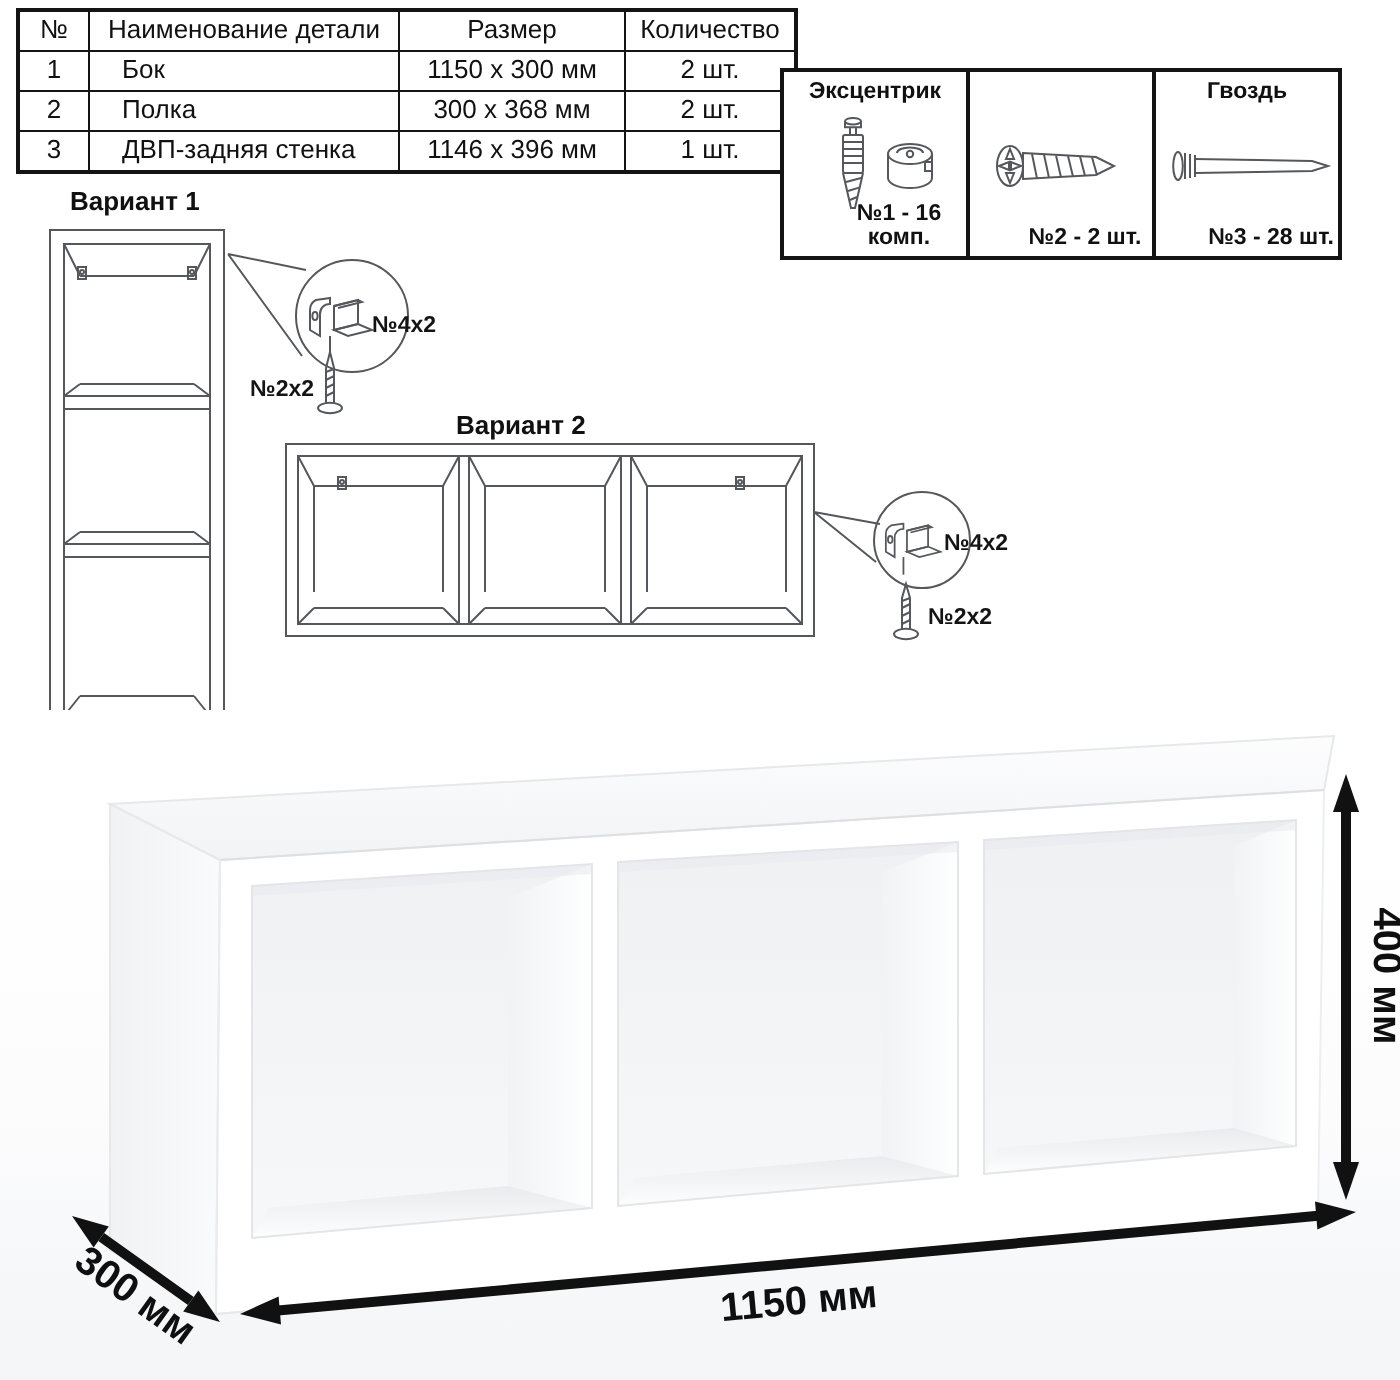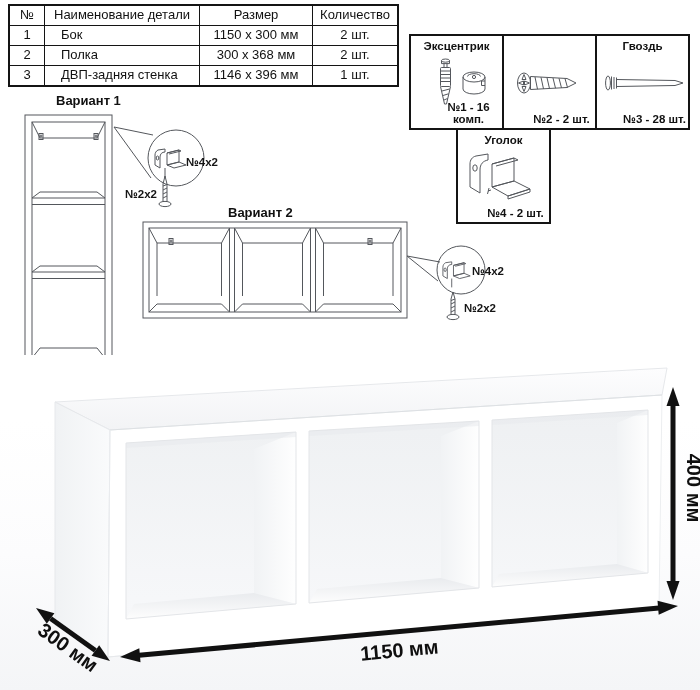--- a/index.html
+++ b/index.html
@@ -12,35 +12,35 @@
   table.parts th,table.parts td{border:1px solid #141414;height:17px;
     padding:1px 4px;text-align:center;font-weight:normal;white-space:nowrap;}
   table.parts .c-num{width:26px;}
   table.parts .c-name{width:146px;}
   table.parts .c-size{width:104px;}
   table.parts .c-qty{width:76px;}
   table.parts td.t-name{text-align:left;padding-left:16px;}
 
   
   .hw-row{position:absolute;display:flex;}
-  .hw-row1{left:409px;top:34px;}
+  .hw-row1{left:390px;top:34px;}
   .hw-row2{left:456px;top:128px;}
   .hw-cell{box-sizing:border-box;width:95px;height:96px;border:2px solid #141414;
     background:#fff;position:relative;margin-left:-2px;}
   .hw-cell:first-child{margin-left:0;}
   .hw-title{font-weight:bold;font-size:11.5px;text-align:center;margin-top:4px;line-height:1.12;}
   .hw-title span{display:block;}
   .hw-icon{position:absolute;left:0;right:0;top:20px;bottom:18px;
     display:flex;align-items:center;justify-content:center;}
   .hw-count{position:absolute;left:0;right:0;bottom:3px;text-align:center;
     font-weight:bold;font-size:11.5px;padding-left:24px;}
 
   
   .variant-title{position:absolute;font-weight:bold;font-size:13px;}
-  .vt1{left:35px;top:93px;margin-left:21px;}
+  .vt1{left:35px;top:93px;}
   .vt2{left:228px;top:205px;}
 
   svg{position:absolute;display:block;}
   .line-art{stroke:#54575c;stroke-width:1;fill:none;}
   .callout-label{font-family:"Liberation Sans",sans-serif;font-weight:bold;
     font-size:11.5px;fill:#141414;}
   .dim-label{font-family:"Liberation Sans",sans-serif;font-weight:bold;
     font-size:20px;fill:#0f0f0f;text-anchor:middle;}
 </style>
 </head>
@@ -144,40 +144,20 @@
           <line x1="15.5" y1="8.5" x2="15.5" y2="19.5"></line>
           <path d="M15.5,10.5 L74,11.5 L82,14 L74,16.5 L15.5,17.5"></path>
         </g>
       </svg>
     </div>
     <div class="hw-count">№3 - 28 шт.</div>
   </div>
 </div>
 
 <div class="hw-row hw-row2">
-  <div class="hw-cell">
-    <div class="hw-title">
-      <span>Уголок</span>
-        <span></span>
-    </div>
-    <div class="hw-icon">
-      <svg width="84" height="54" viewBox="0 0 84 54" style="position:static">
-        <g class="line-art">
-          <path d="M26,4 L14,6 C10,7 8,10 8,14 L8,37 L18,43 L18,20 C18,14 21,11 26,10 Z"></path>
-          <ellipse cx="13" cy="18" rx="2.2" ry="3.2"></ellipse>
-          <path d="M30,14 L52,8 L52,31 L30,37 Z"></path>
-          <path d="M30,14 L52,8 L56,10 L34,16"></path>
-          <path d="M30,37 L52,31 L68,39 L46,46 Z"></path>
-          <path d="M46,46 L68,39 L68,42 L46,49 Z"></path>
-          <path d="M27,38 l-1.5,6 m0.5,-3 l3,-1"></path>
-        </g>
-      </svg>
-    </div>
-    <div class="hw-count">№4 - 2 шт.</div>
-  </div>
 </div>
 
 <div class="variant-title vt1">Вариант 1</div>
 <svg width="220" height="272" style="left:18px;top:108px">
   <g class="line-art">
     <rect x="7" y="7" width="87" height="250"></rect>
     <rect x="14" y="14" width="73" height="236"></rect>
     <path d="M14,14 L22,30 M87,14 L79,30 M22,30 H79"></path>
     <g>
         <rect x="21" y="25.5" width="4" height="6"></rect>

